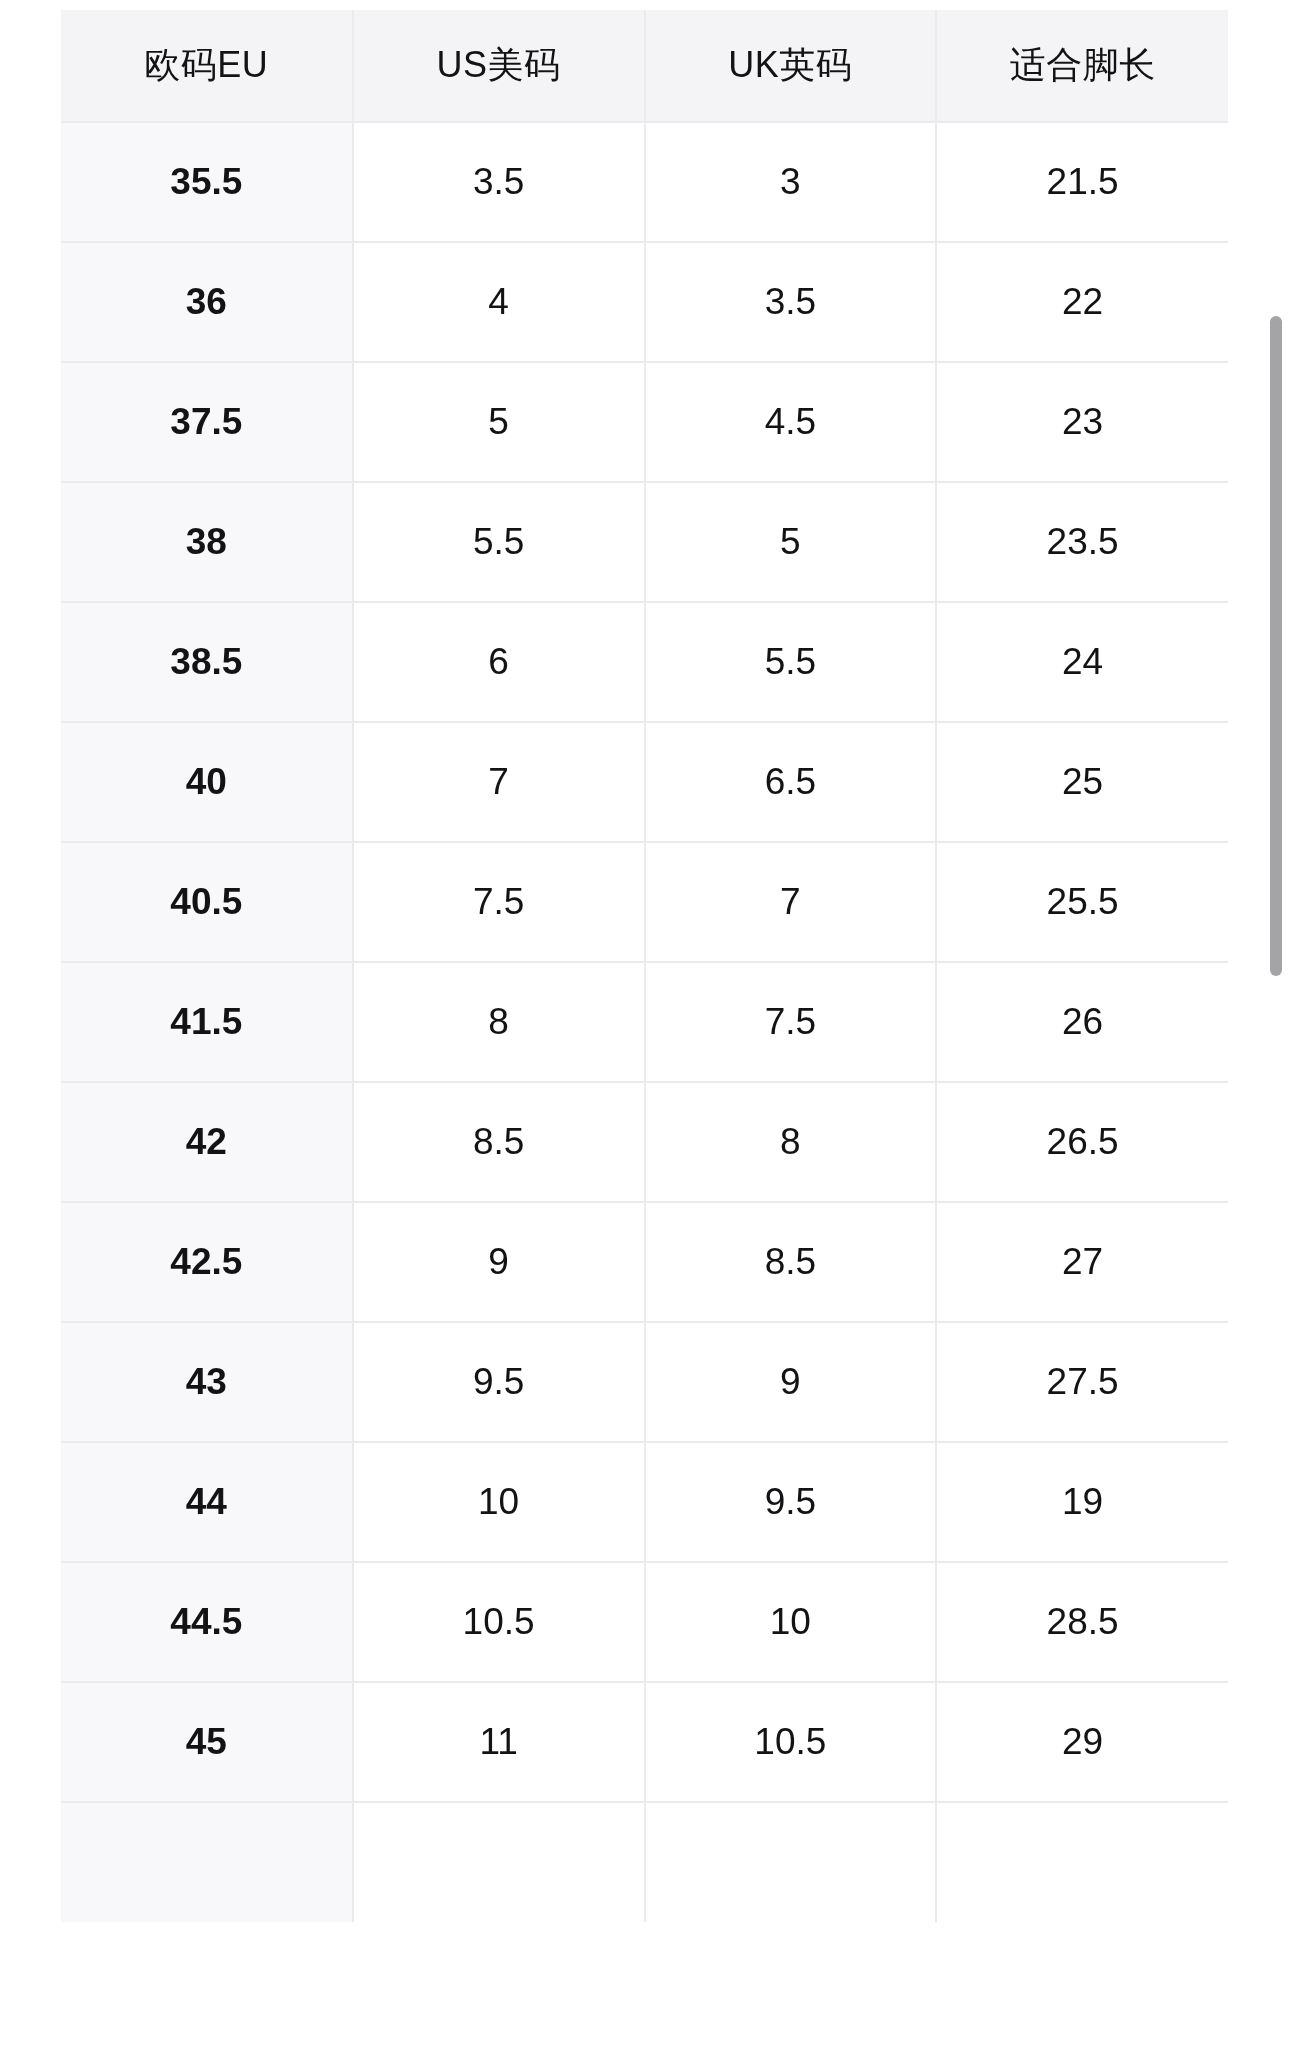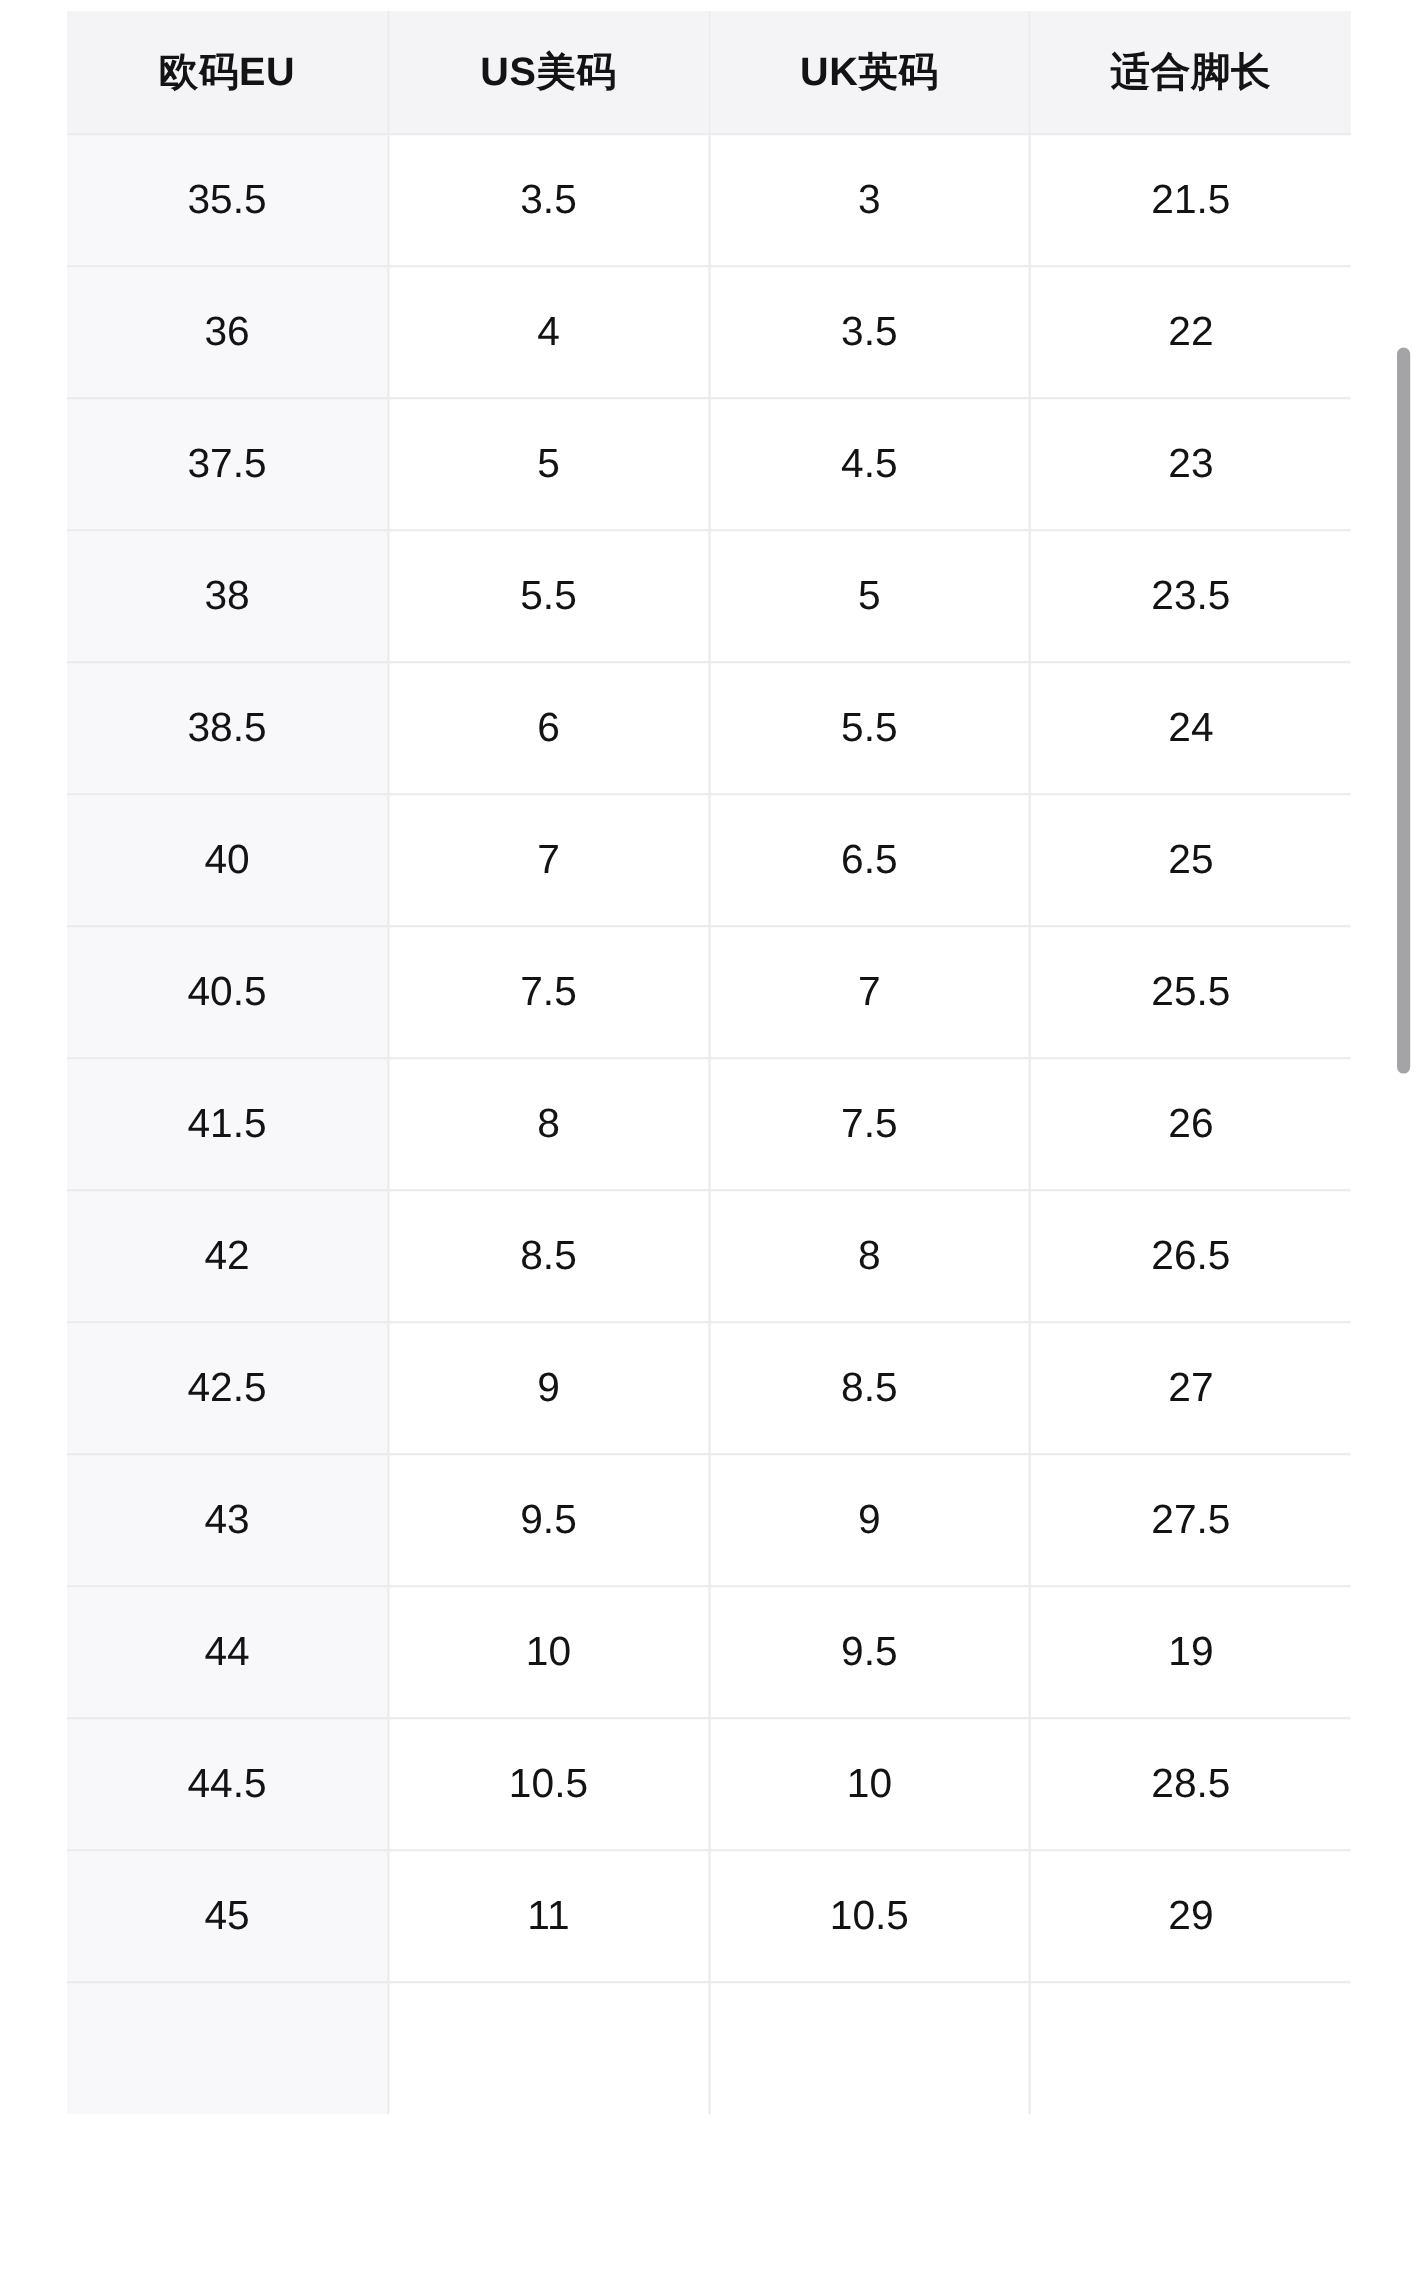--- a/index.html
+++ b/index.html
@@ -24,32 +24,32 @@
   .size-table td {
     border: 2px solid var(--grid-line, #ebebee);
     text-align: center;
     vertical-align: middle;
     overflow: hidden;
   }
   .size-table thead th {
     height: 112px;
     background: var(--header-bg, #f4f4f6);
     font-size: 36px;
-    font-weight: 700;
+    font-weight: 400;
     letter-spacing: 0.5px;
   }
   .size-table tbody td {
     height: 120px;
     background: #ffffff;
     font-size: 37px;
     font-weight: 400;
   }
   .size-table tbody td.col-first {
     background: var(--first-col-bg, #f8f8fa);
-    font-weight: 400;
+    font-weight: 700;
   }
   .scrollbar-thumb {
     position: absolute;
     right: 8px;
     top: 316px;
     width: 12px;
     height: 660px;
     border-radius: 7px;
     background: var(--scrollbar-thumb, #a4a4a7);
   }

